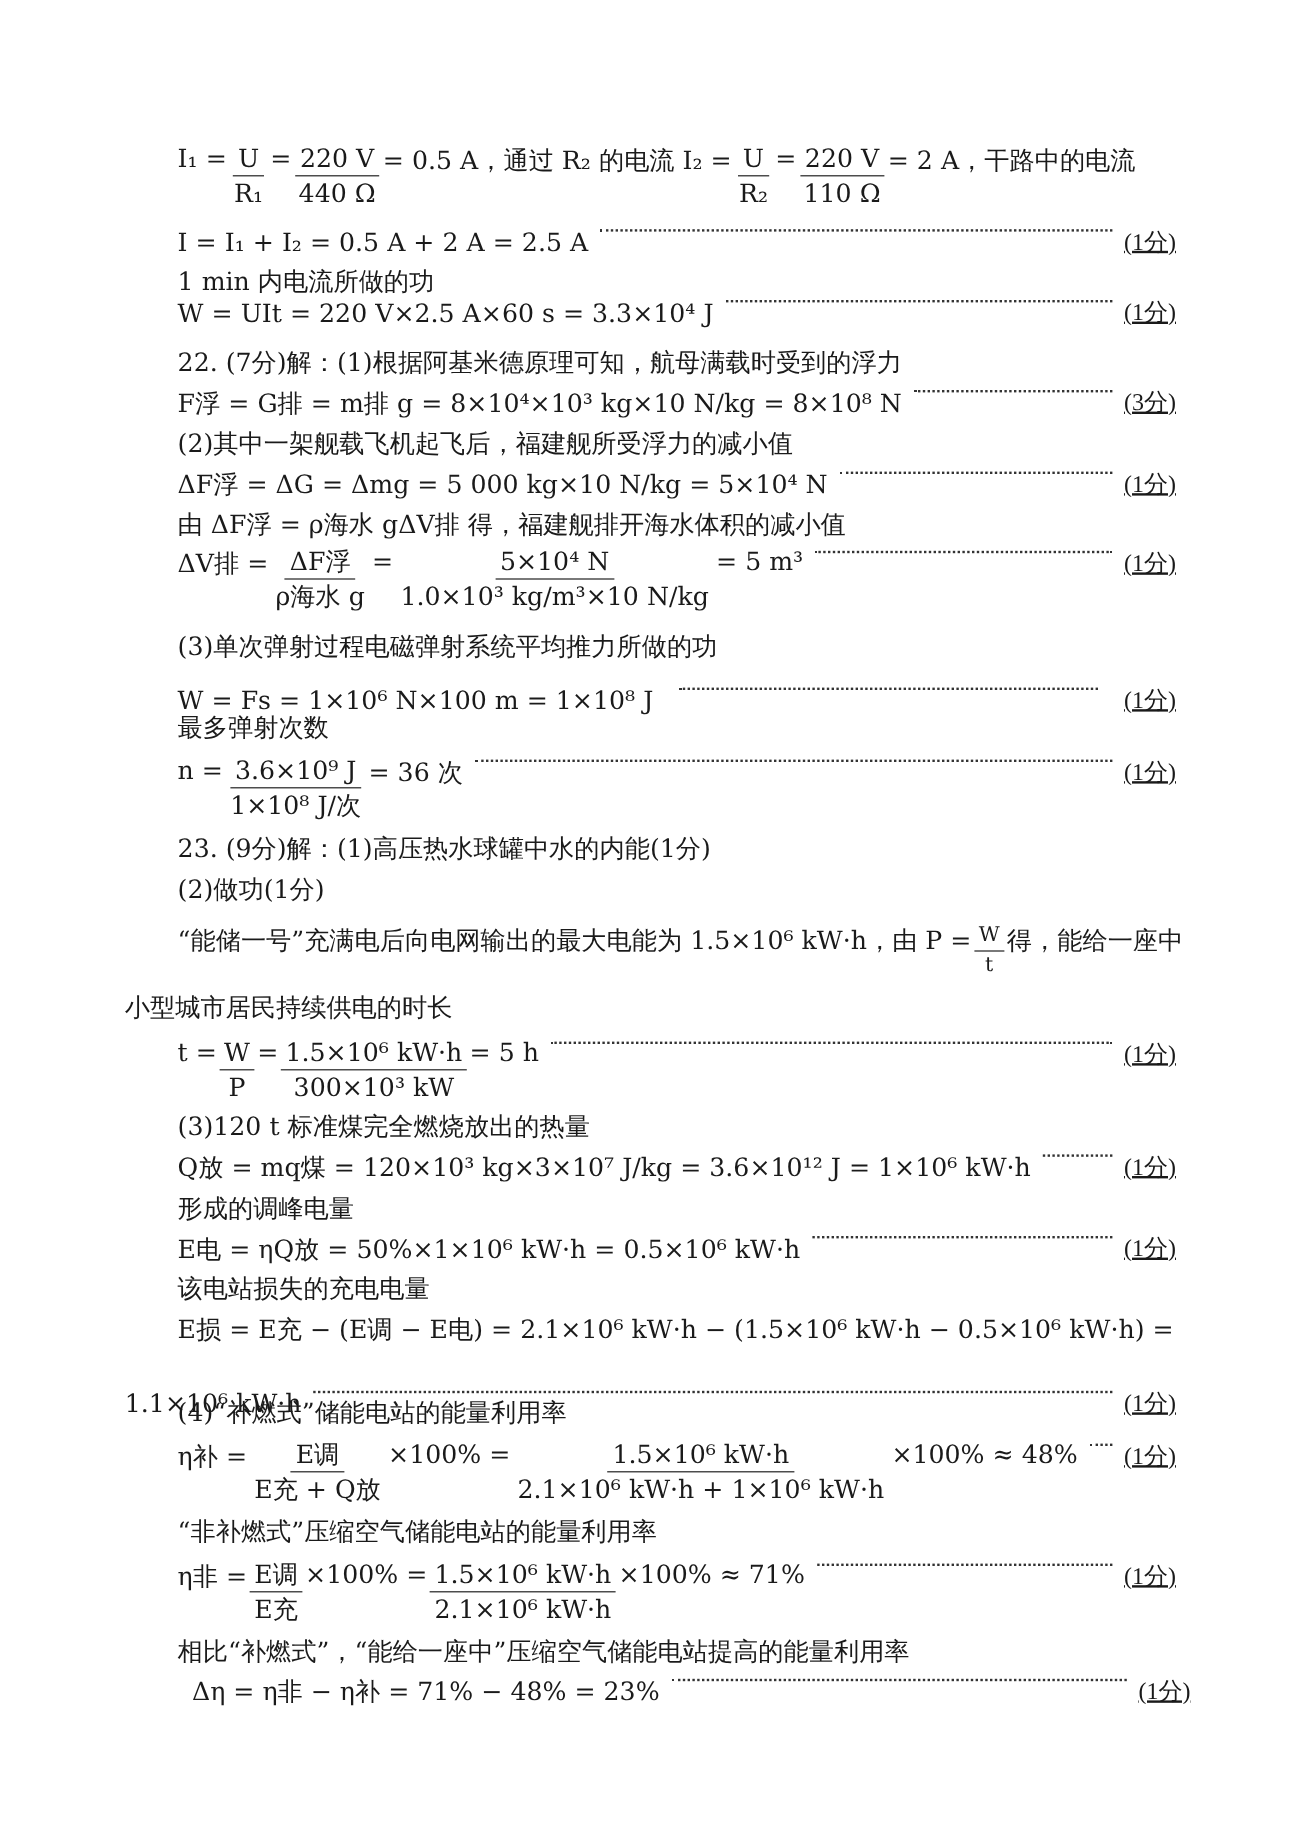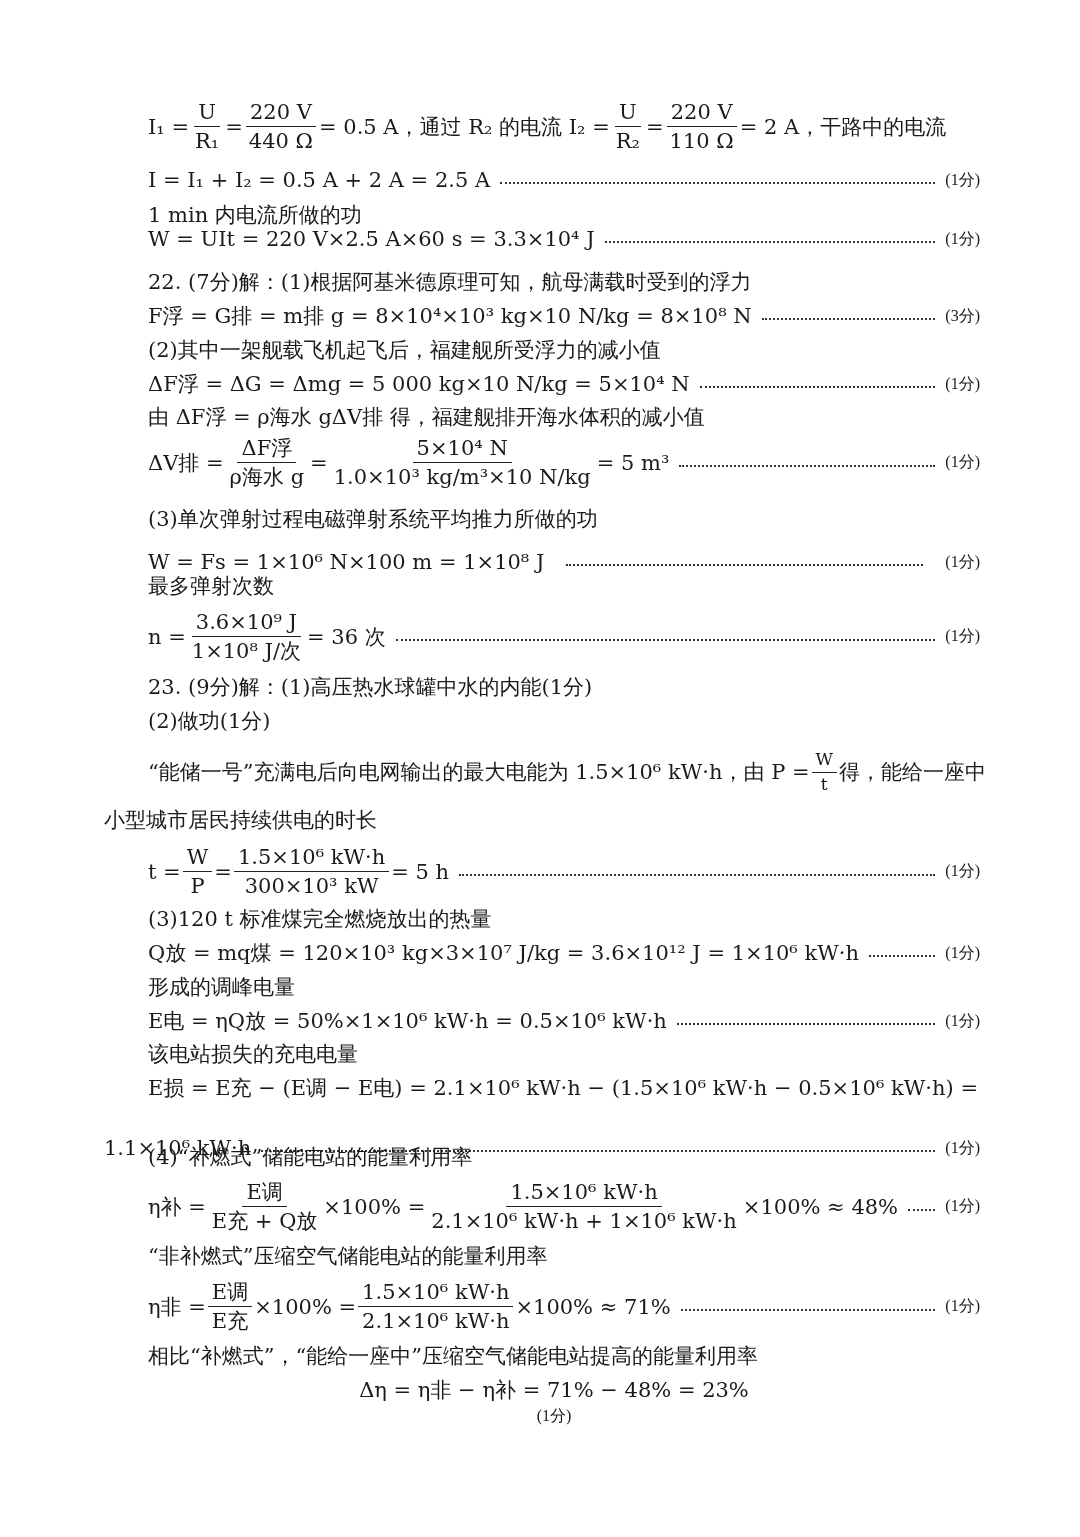--- a/index.html
+++ b/index.html
@@ -1,21 +1,21 @@
 <!DOCTYPE html>
 <html><head>
 <meta charset="utf-8">
 <style>
   html, body { margin: 0; padding: 0; background: #ffffff; }
   body { width: 1080px; height: 1537px; position: relative; overflow: hidden;
          font-family: "DejaVu Serif", "Liberation Serif", serif; color: #1a1a1a; font-size: 21px; }
-  .line { position: absolute; left: 0; width: 1080px; display: flex; align-items: center; white-space: nowrap; }
+  .line { position: absolute; left: 0; width: 1080px; display: flex; white-space: nowrap; margin-top: 20px; }
   .txt { display: inline-flex; align-items: center; }
   .leader { flex: 1; border-bottom: 2px dotted #333; height: 0; margin: 0 10px; position: relative; top: 3px; }
-  .score { font-family: "Liberation Serif", serif; font-size: 16px; }
+  .score { font-family: "Liberation Serif", serif; font-size: 20px; text-decoration: underline; }
   .frac { display: inline-flex; flex-direction: column; align-items: center; vertical-align: middle; margin: 0 2px; }
   .frac .num { padding: 0 4px 2px 4px; border-bottom: 1.5px solid #222; line-height: 1.15; }
   .frac .den { padding: 2px 4px 0 4px; line-height: 1.15; }
 </style>
 </head>
 <body>
 
 <div class="line" style="top:100px; left:148px; width:900px;">
   <span>I₁ =</span>
   <span class="frac">
@@ -210,17 +210,17 @@
       <span class="den">2.1×10⁶ kW·h</span>
     </span>
   <span>×100% ≈ 71%</span>
   <span class="leader"></span>
     <span class="score">(1分)</span>
 </div>
 
 <div class="line" style="top:1342px; left:148px;">
     <span>相比“补燃式”，“能给一座中”压缩空气储能电站提高的能量利用率</span>
   </div>
-<div class="line" style="top:1376px; left:138px; width:832px;flex-direction:column;">
+<div class="line" style="top:1376px; left:160px; width:832px;">
   <span class="txt">Δη = η非 − η补 = 71% − 48% = 23%</span>
     <span class="leader"></span>
     <span class="score">(1分)</span>
 </div>
 
 </body></html>

